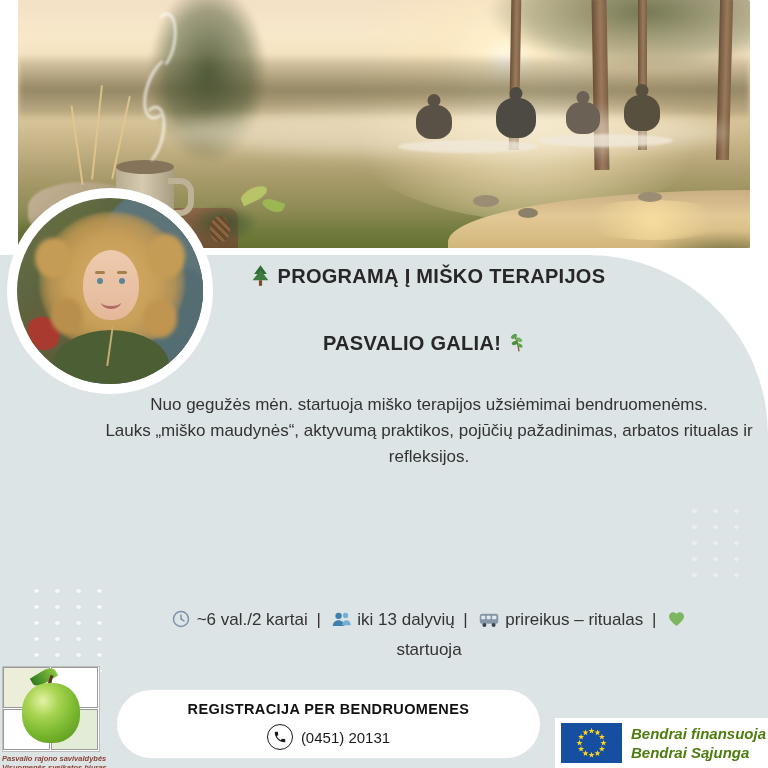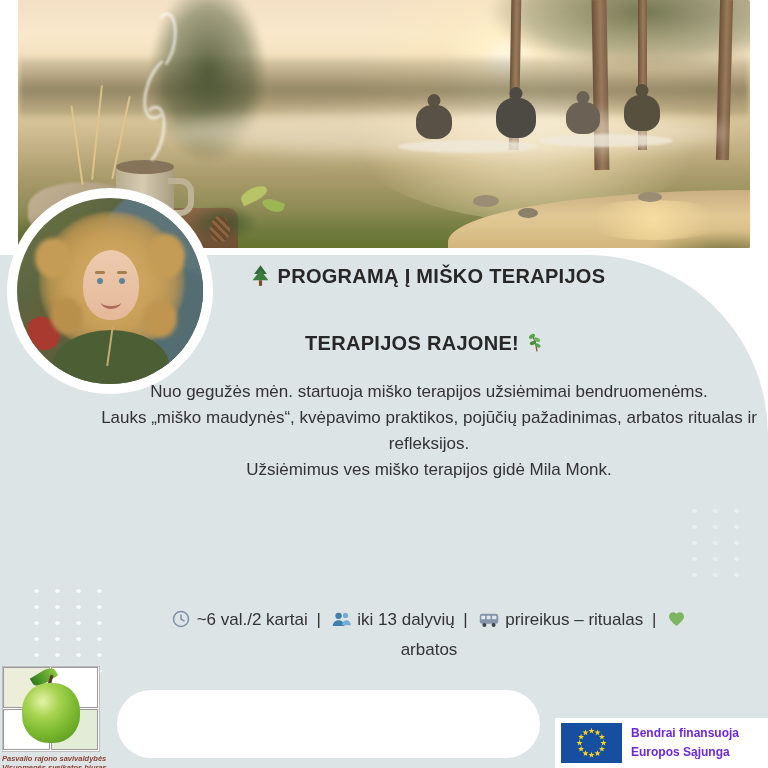--- a/index.html
+++ b/index.html
@@ -83,21 +83,21 @@
   .eye{width:6px;height:6px;border-radius:50%;background:#5d8399;}
   .eyeL{left:80px;top:80px;} .eyeR{left:102px;top:80px;}
   .browL{left:78px;top:73px;width:10px;height:3px;border-radius:2px;background:#a3814f;}
   .browR{left:100px;top:73px;width:10px;height:3px;border-radius:2px;background:#a3814f;}
   .smile{left:84px;top:98px;width:20px;height:10px;border-bottom:3px solid #b06a5e;border-radius:0 0 50% 50%;}
   .torso{left:36px;top:132px;width:116px;height:70px;border-radius:50% 50% 0 0;background:#4c5e33;}
   .pendant{left:92px;top:128px;width:2px;height:40px;background:#c3aa72;transform:rotate(8deg);}
 
   
   .title-block{left:120px;right:34px;top:260px;text-align:center;font-weight:bold;font-size:20px;line-height:32px;letter-spacing:.3px;color:#272727;}
-  .body-block{left:96px;right:6px;top:379px;text-align:center;font-size:17px;line-height:26px;color:#333333;}
+  .body-block{left:96px;right:6px;top:392px;text-align:center;font-size:17px;line-height:26px;color:#333333;}
   .body-block p{margin:0;}
   .p-narrow{max-width:560px;margin:0 auto !important;}
   .info-block{left:96px;right:6px;top:606px;text-align:center;font-size:17px;line-height:27px;color:#333333;}
   .icon-inline{display:inline-block;vertical-align:-3px;margin:0 2px;}
   .sep{margin:0 4px;}
 
   
   .reg-pill{left:117px;top:690px;width:423px;height:68px;background:#ffffff;border-radius:36px;text-align:center;}
   .reg-title{margin-top:11px;font-weight:bold;font-size:14.5px;letter-spacing:.4px;color:#111111;}
   .reg-contacts{display:flex;justify-content:center;align-items:center;gap:36px;margin-top:7px;}
@@ -112,21 +112,21 @@
   .apple{position:absolute;left:19px;top:16px;width:58px;height:60px;border-radius:46%;
     background:radial-gradient(circle at 36% 30%,#e4f3a6 0%,#a8d452 28%,#7bb92f 58%,#4f8d1b 100%);}
   .apple-leaf{position:absolute;left:28px;top:4px;width:26px;height:12px;border-radius:0 50% 0 50%;
     background:linear-gradient(90deg,#2e7a1e,#8cc63f);transform:rotate(-32deg);}
   .apple-stem{position:absolute;left:46px;top:8px;width:3px;height:10px;background:#5a3a20;transform:rotate(18deg);}
   .logo-caption{left:2px;top:754px;width:118px;font-style:italic;font-weight:bold;font-size:7.5px;line-height:9px;color:#8a4334;}
 
   
   .eu-box{left:555px;top:718px;width:213px;height:50px;background:#ffffff;display:flex;align-items:center;gap:9px;padding-left:6px;box-sizing:border-box;}
   .eu-flag{width:61px;height:40px;background:#164ea0;flex:0 0 auto;}
-  .eu-text{font-weight:bold;font-size:12px;line-height:19px;color:#6d28d9;}
+  .eu-text{font-weight:bold;font-size:15px;line-height:19px;color:#4d7c0f;font-style:italic;}
 </style>
 </head>
 <body>
 
 <div class="poster">
 
   <div class="photo">
     <div class="sky"></div>
     <div class="sunglow"></div>
     <div class="sun"></div>
@@ -198,36 +198,35 @@
   <div class="abs title-block">
     <span class="icon-inline">
       <svg width="19" height="21" viewBox="0 0 24 26">
         <polygon points="12,0 20,11 4,11" fill="#2f6b35"></polygon>
         <polygon points="12,6 22,19 2,19" fill="#3a7d3f"></polygon>
         <rect x="10" y="19" width="4" height="7" fill="#7a4a2a"></rect>
       </svg>
     </span>
     <span>PROGRAMĄ Į MIŠKO TERAPIJOS</span><br>
     <br>
-    <span>TERAPIJOS RAJONE!</span>
+    <span>PASVALIO GALIA!</span>
     <span class="icon-inline">
       <svg width="20" height="20" viewBox="0 0 24 24">
         <path d="M12 22 C11 14 10 8 6 3" stroke="#8a5a3a" stroke-width="1.6" fill="none"></path>
         <ellipse cx="6" cy="4" rx="4" ry="2.4" fill="#59a34e" transform="rotate(-35 6 4)"></ellipse>
         <ellipse cx="12" cy="8" rx="4" ry="2.3" fill="#6cb45a" transform="rotate(25 12 8)"></ellipse>
         <ellipse cx="7" cy="12" rx="3.8" ry="2.2" fill="#4c8c3f" transform="rotate(-20 7 12)"></ellipse>
         <ellipse cx="13" cy="15" rx="3.6" ry="2.1" fill="#59a34e" transform="rotate(30 13 15)"></ellipse>
       </svg>
     </span>
   </div>
 
   <div class="abs body-block">
     <p class="p-narrow">Nuo gegužės mėn. startuoja miško terapijos užsiėmimai bendruomenėms.</p>
-    <p>Lauks „miško maudynės“, kvėpavimo praktikos, pojūčių pažadinimas, arbatos ritualas ir refleksijos.</p>
-    <p>Užsiėmimus ves miško terapijos gidė Mila Monk.</p>
+    <p>Lauks „miško maudynės“, aktyvumą praktikos, pojūčių pažadinimas, arbatos ritualas ir refleksijos.</p>
   </div>
 
   <div class="abs info-block">
     <span class="icon-inline">
       <svg width="18" height="18" viewBox="0 0 24 24">
         <circle cx="12" cy="12" r="10" fill="none" stroke="#7e93a8" stroke-width="2"></circle>
         <path d="M12 6.5V12l4 2.5" fill="none" stroke="#7e93a8" stroke-width="2" stroke-linecap="round"></path>
       </svg>
     </span>
     <span>~6 val./2 kartai</span>
@@ -253,25 +252,34 @@
       </svg>
     </span>
     <span>prireikus – ritualas</span>
     <span class="sep">|</span>
     <span class="icon-inline">
       <svg width="19" height="18" viewBox="0 0 24 24">
         <path d="M12 21.35l-1.45-1.32C5.4 15.36 2 12.28 2 8.5 2 5.42 4.42 3 7.5 3c1.74 0 3.41.81 4.5 2.09C13.09 3.81 14.76 3 16.5 3 19.58 3 22 5.42 22 8.5c0 3.78-3.4 6.86-8.55 11.54L12 21.35z" fill="#7cb660"></path>
       </svg>
     </span>
     <br>
-    <span>arbatos</span>
+    <span>startuoja</span>
   </div>
 
   <div class="abs reg-pill">
+    <div class="reg-title">REGISTRACIJA PER BENDRUOMENES</div>
     <div class="reg-contacts">
+      <div class="contact">
+        <span class="cicon">
+          <svg width="14" height="14" viewBox="0 0 24 24">
+            <path d="M6.62 10.79c1.44 2.83 3.76 5.14 6.59 6.59l2.2-2.2c.27-.27.67-.36 1.02-.24 1.12.37 2.33.57 3.57.57.55 0 1 .45 1 1V20c0 .55-.45 1-1 1-9.39 0-17-7.61-17-17 0-.55.45-1 1-1h3.5c.55 0 1 .45 1 1 0 1.25.2 2.45.57 3.57.11.35.03.74-.25 1.02l-2.2 2.2z" fill="#1a1a1a"></path>
+          </svg>
+        </span>
+        <span>(0451) 20131</span>
+      </div>
     </div>
   </div>
 
   <div class="abs logo-box">
     <div class="lg-sq sq-tl"></div>
     <div class="lg-sq sq-tr"></div>
     <div class="lg-sq sq-bl"></div>
     <div class="lg-sq sq-br"></div>
     <div class="apple-leaf"></div>
     <div class="apple-stem"></div>
@@ -299,17 +307,17 @@
               <path d="M0,-3.2 L0.76,-1.05 L3.04,-0.99 L1.24,0.4 L1.88,2.59 L0,1.3 L-1.88,2.59 L-1.24,0.4 L-3.04,-0.99 L-0.76,-1.05 Z" transform="translate(20.10769515458674,26.000000000000007)"></path>
               <path d="M0,-3.2 L0.76,-1.05 L3.04,-0.99 L1.24,0.4 L1.88,2.59 L0,1.3 L-1.88,2.59 L-1.24,0.4 L-3.04,-0.99 L-0.76,-1.05 Z" transform="translate(18.5,20.000000000000004)"></path>
               <path d="M0,-3.2 L0.76,-1.05 L3.04,-0.99 L1.24,0.4 L1.88,2.59 L0,1.3 L-1.88,2.59 L-1.24,0.4 L-3.04,-0.99 L-0.76,-1.05 Z" transform="translate(20.107695154586736,13.999999999999998)"></path>
               <path d="M0,-3.2 L0.76,-1.05 L3.04,-0.99 L1.24,0.4 L1.88,2.59 L0,1.3 L-1.88,2.59 L-1.24,0.4 L-3.04,-0.99 L-0.76,-1.05 Z" transform="translate(24.499999999999993,9.60769515458674)"></path>
             </g>
         </g>
       </svg>
     </div>
     <div class="eu-text">
       <span>Bendrai finansuoja</span><br>
-      <span>Europos Sąjunga</span>
+      <span>Bendrai Sąjunga</span>
     </div>
   </div>
 
 </div>
 
 </body></html>

